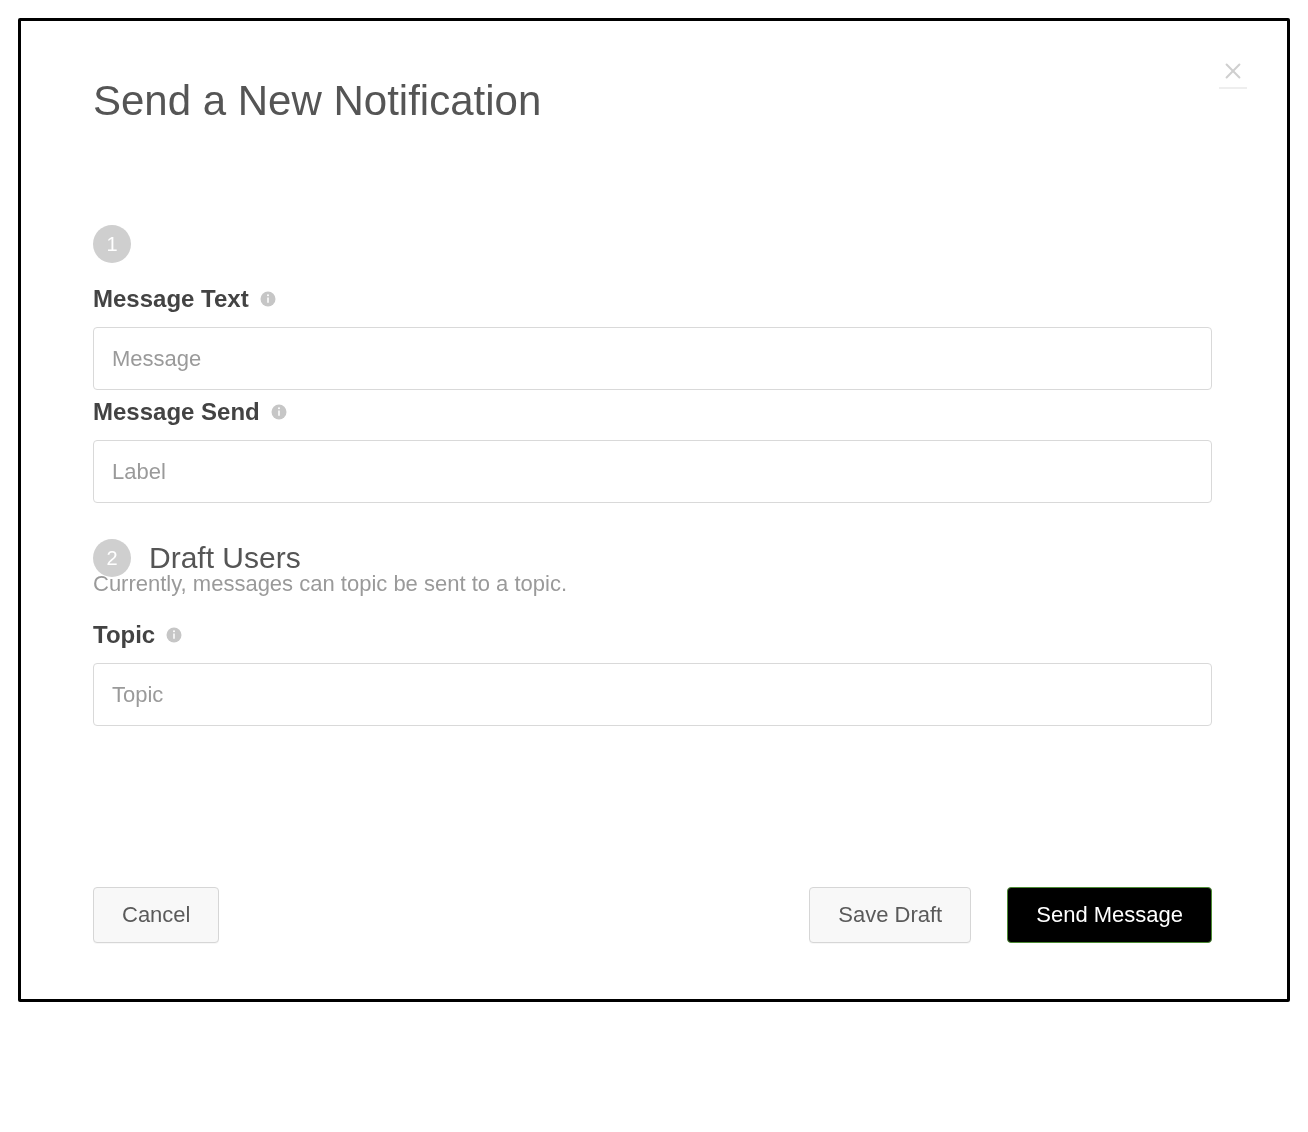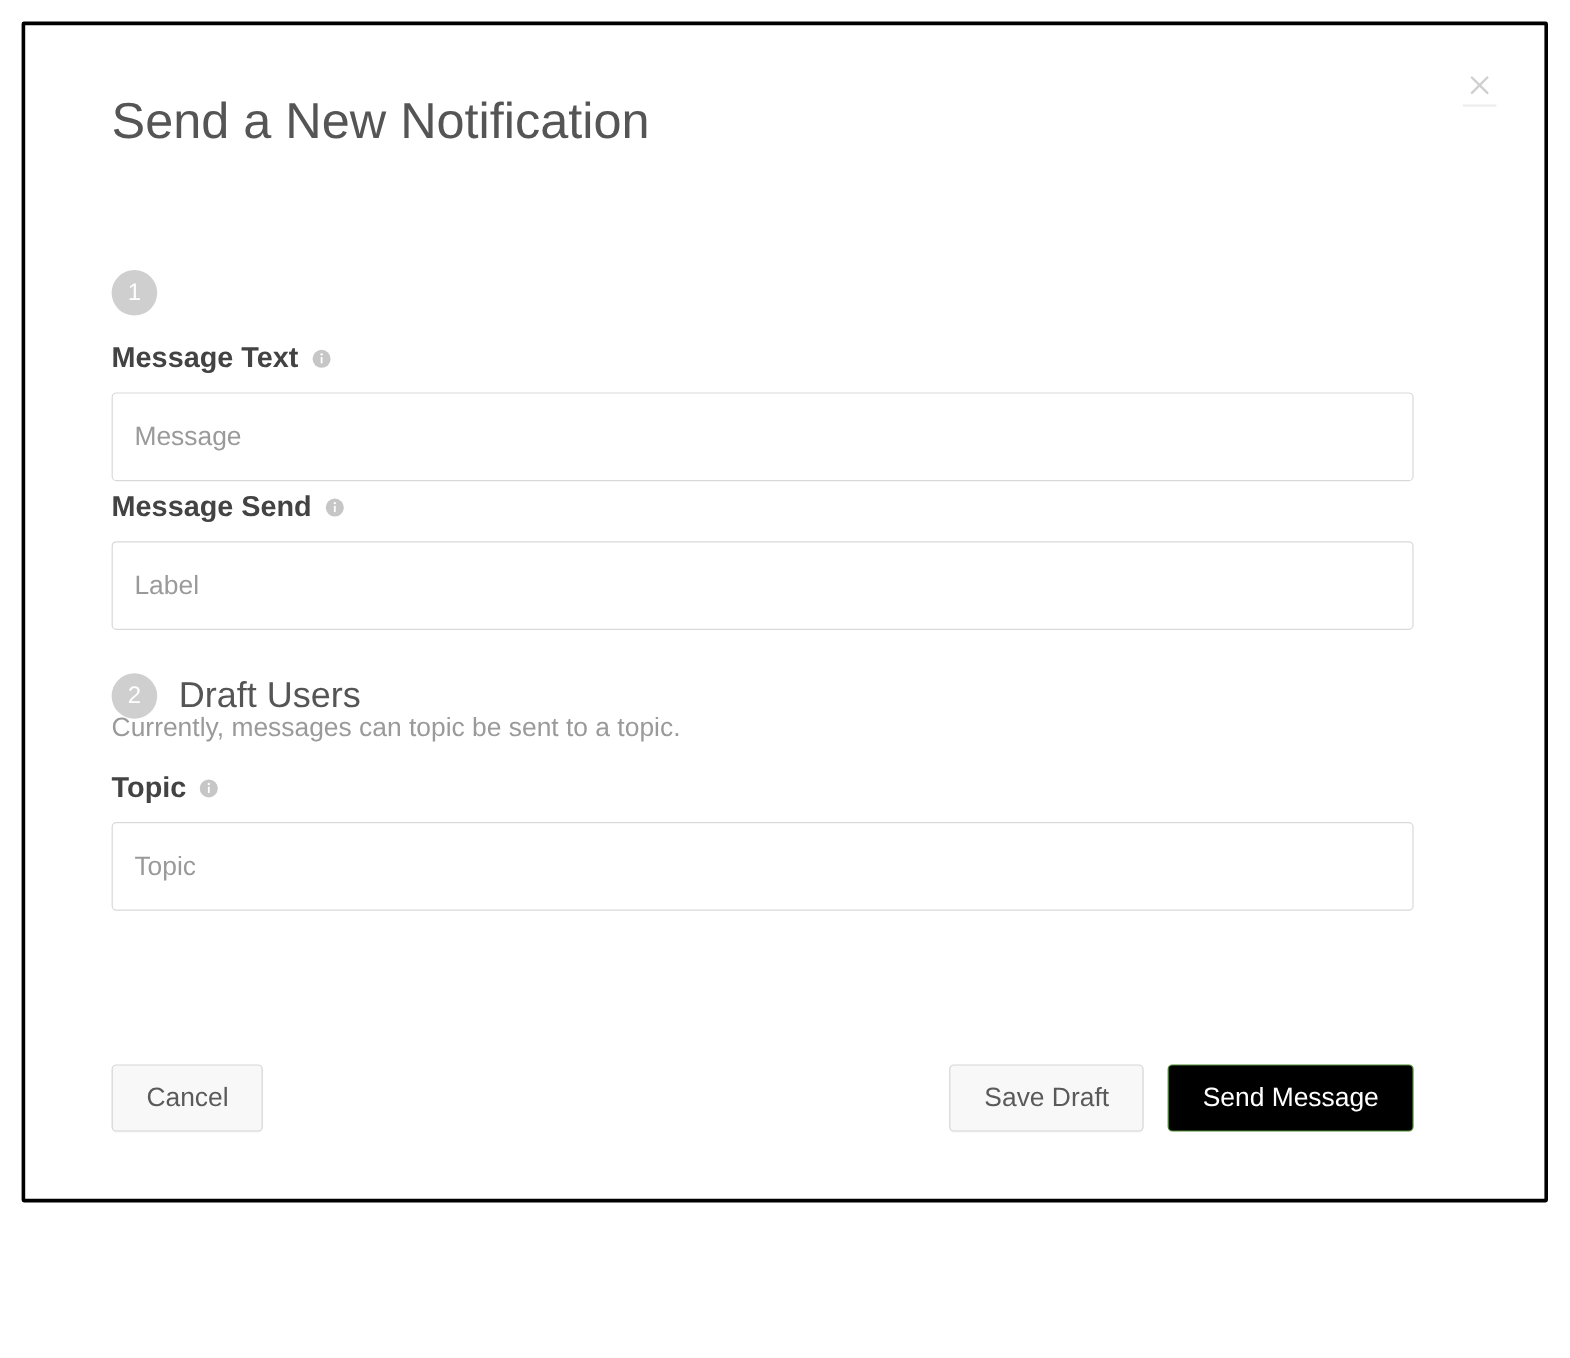--- a/index.html
+++ b/index.html
@@ -9,21 +9,21 @@
       width: 1308px;
       height: 1132px;
       position: relative;
     }
     .frame {
       position: absolute;
       top: 18px; left: 18px; right: 18px; bottom: 130px;
       border: 3px solid #000;
       border-radius: 2px;
       background: #fff;
-      padding: 56px 109px 56px 72px;
+      padding: 56px 75px 56px 72px;
       display: flex;
       flex-direction: column;
     }
     .close-x {
       position: absolute;
       top: 36px; right: 40px;
       width: 28px; height: 28px;
       color: #cfcfcf;
       cursor: pointer;
       display: flex; align-items: center; justify-content: center;
@@ -82,21 +82,21 @@
       color: #434343;
     }
     .info-icon {
       width: 18px; height: 18px;
       color: #c6c6c6;
       display: inline-flex; align-items: center; justify-content: center;
     }
     .info-icon svg { width: 18px; height: 18px; }
     .text-input {
       width: 100%;
-      height: 74px;
+      height: 63px;
       border: 1px solid #d9d9d9;
       border-radius: 4px;
       padding: 0 18px;
       font-size: 22px;
       color: #000000;
       background: #fff;
       outline: none;
     }
     .text-input::placeholder { color: #9a9a9a; }
     .section-gap { height: 28px; }
@@ -120,21 +120,21 @@
       border: 1px solid #d6d6d6;
       color: #5a5a5a;
       box-shadow: 0 1px 0 rgba(0,0,0,0.03);
     }
     .btn-primary {
       background: #000000;
       border: 1px solid #4c8a33;
       color: #fff;
     }
     .footer-left { display: flex; gap: 16px; }
-    .footer-right { margin-left: auto; display: flex; gap: 20px; border-radius: 26px; }
+    .footer-right { margin-left: auto; display: flex; gap: 36px; border-radius: 26px; }
   </style>
 </head>
 <body>
 
 <div class="frame">
 
   <div class="close-x">
     <svg viewBox="0 0 24 24" fill="none" stroke="currentColor" stroke-width="2.2" stroke-linecap="round">
       <line x1="5" y1="5" x2="19" y2="19"></line>
       <line x1="19" y1="5" x2="5" y2="19"></line>

